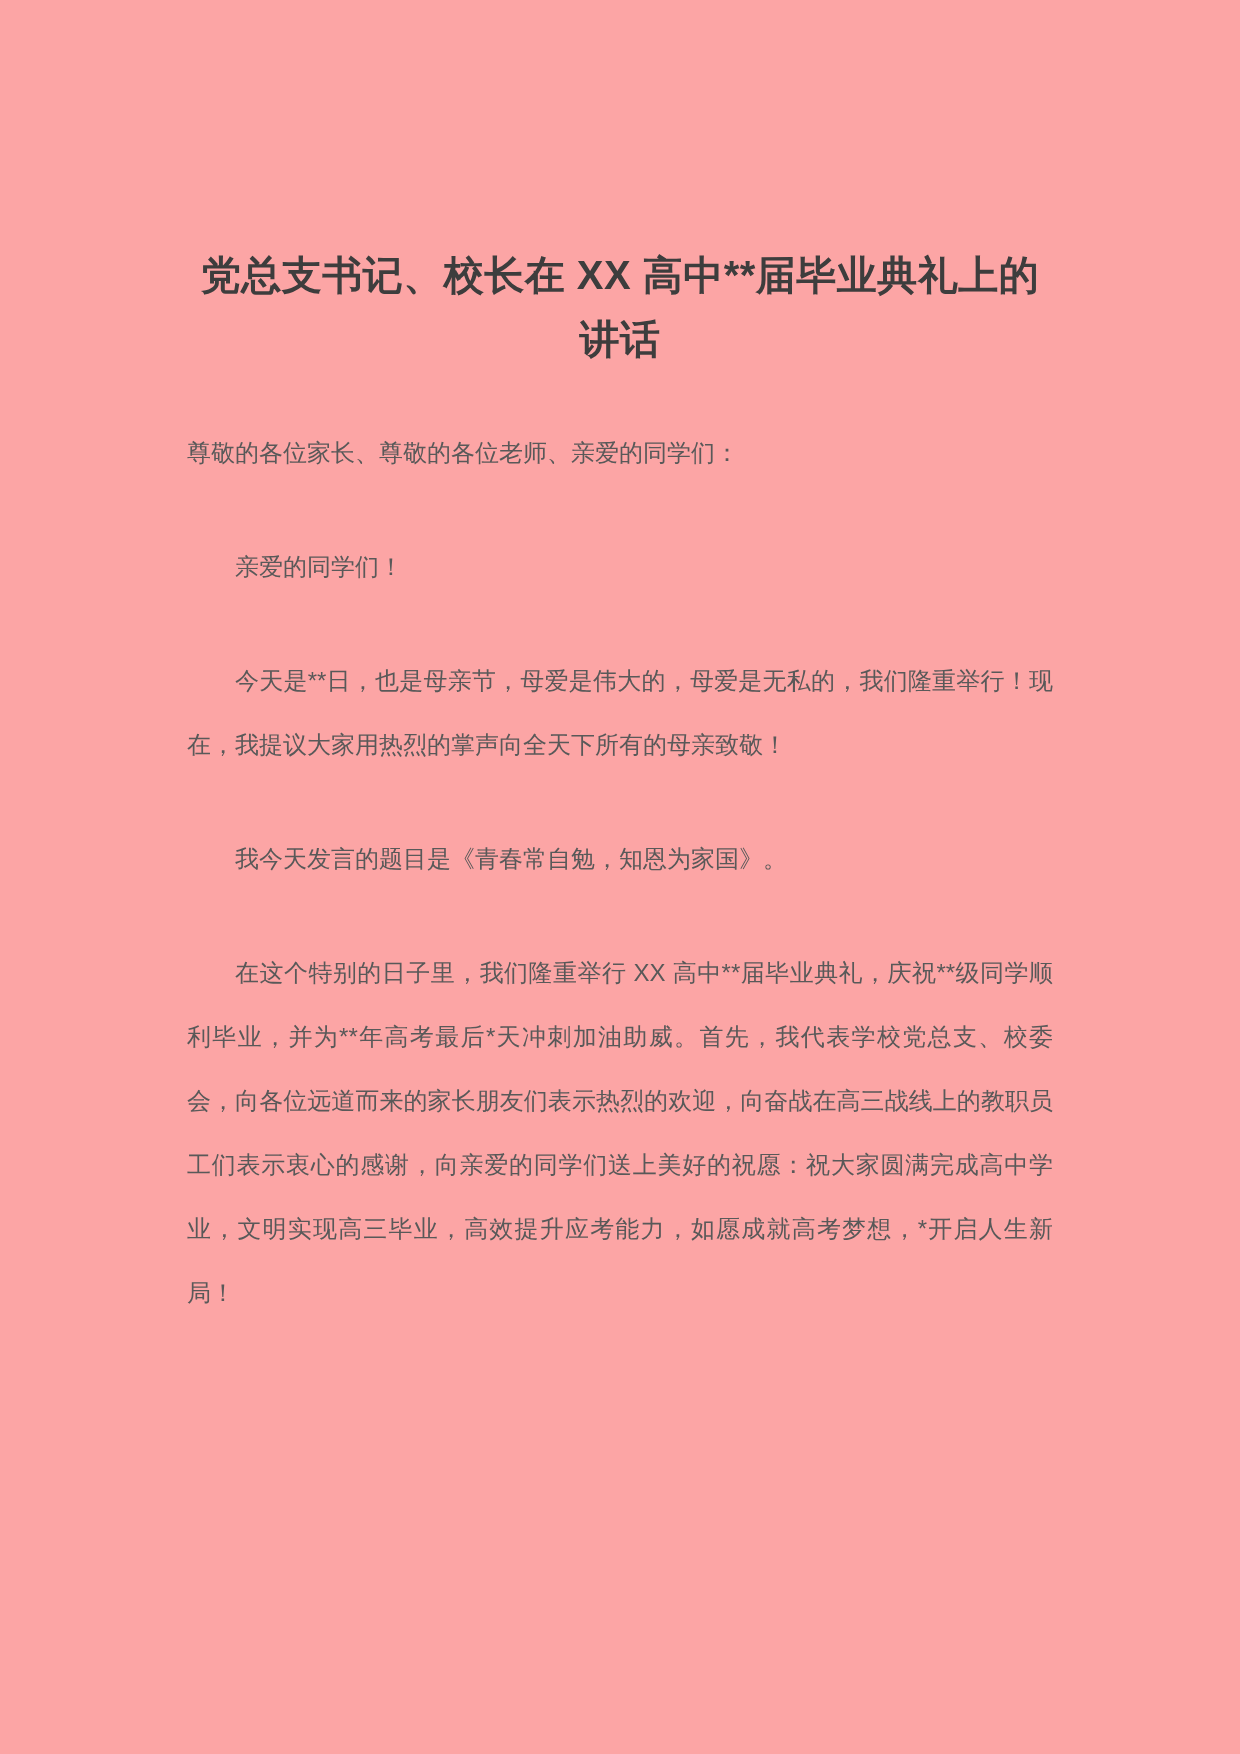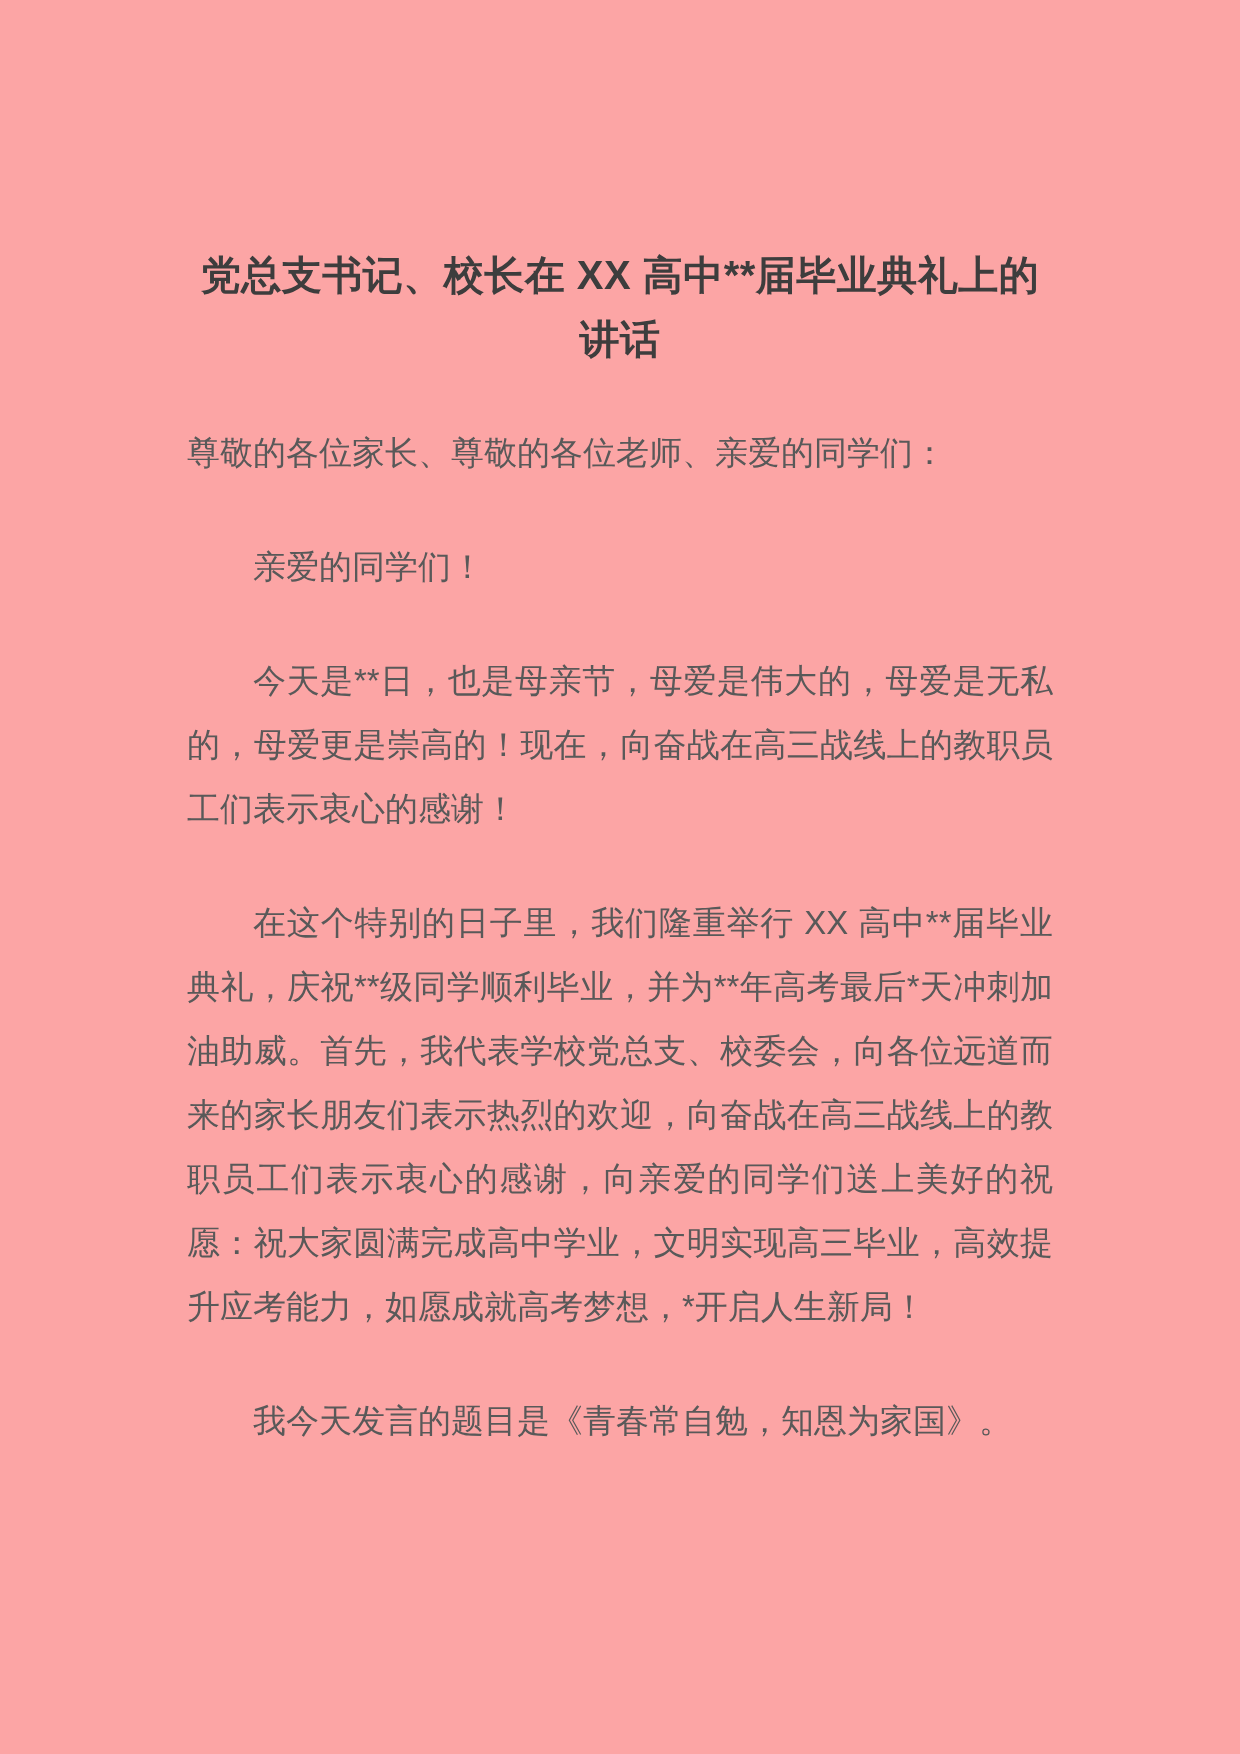--- a/index.html
+++ b/index.html
@@ -22,39 +22,39 @@
     margin: 0 0 50px 0;
     font-size: 40px;
     line-height: 64px;
     font-weight: 700;
     text-align: center;
     color: #3d3d3d;
     letter-spacing: 0.5px;
   }
   .para {
     margin: 0 0 50px 0;
-    font-size: 33px;
+    font-size: 24px;
     line-height: 64px;
     color: #595959;
     text-align: justify;
     word-break: break-all;
   }
   .para.indent {
     text-indent: 2em;
   }
 </style>
 </head>
 <body>
 
 <div class="page">
   <h1 class="doc-title">党总支书记、校长在 XX 高中**届毕业典礼上的讲话</h1>
 
   <p class="para">尊敬的各位家长、尊敬的各位老师、亲爱的同学们：</p>
 
   <p class="para indent">亲爱的同学们！</p>
 
-  <p class="para indent">今天是**日，也是母亲节，母爱是伟大的，母爱是无私的，母爱更是崇高的！现在，向奋战在高三战线上的教职员工们表示衷心的感谢！</p>
+  <p class="para indent">今天是**日，也是母亲节，母爱是伟大的，母爱是无私的，我们隆重举行！现在，我提议大家用热烈的掌声向全天下所有的母亲致敬！</p>
+
+  <p class="para indent">我今天发言的题目是《青春常自勉，知恩为家国》。</p>
 
   <p class="para indent">在这个特别的日子里，我们隆重举行 XX 高中**届毕业典礼，庆祝**级同学顺利毕业，并为**年高考最后*天冲刺加油助威。首先，我代表学校党总支、校委会，向各位远道而来的家长朋友们表示热烈的欢迎，向奋战在高三战线上的教职员工们表示衷心的感谢，向亲爱的同学们送上美好的祝愿：祝大家圆满完成高中学业，文明实现高三毕业，高效提升应考能力，如愿成就高考梦想，*开启人生新局！</p>
-
-  <p class="para indent">我今天发言的题目是《青春常自勉，知恩为家国》。</p>
 
 </div>
 
 </body></html>

